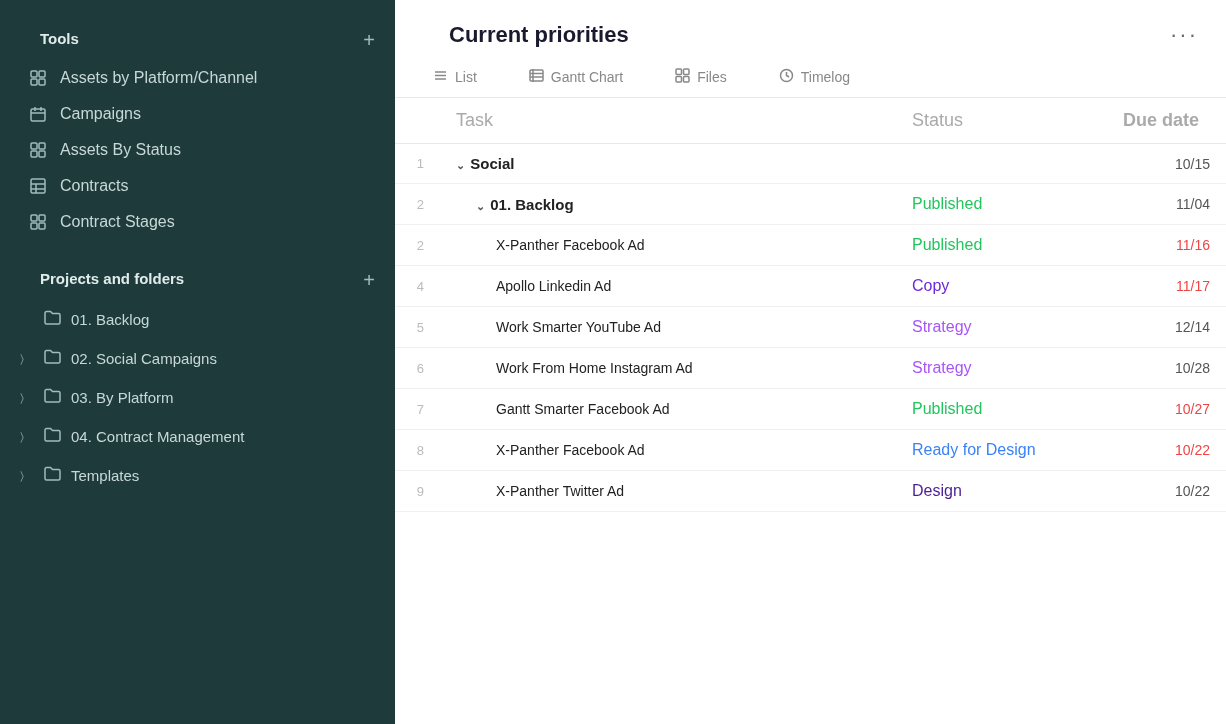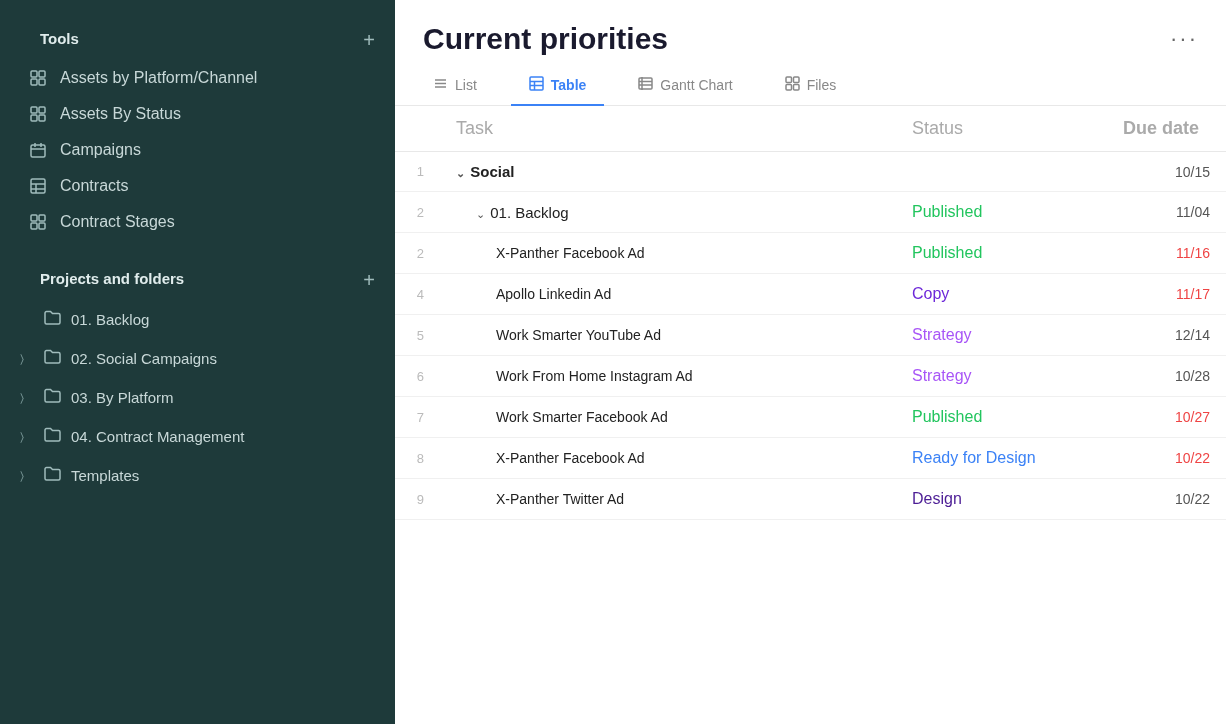--- a/index.html
+++ b/index.html
@@ -95,23 +95,24 @@
     }
 
     .main-header {
       display: flex;
       align-items: center;
       justify-content: space-between;
       padding: 22px 28px 10px 28px;
     }
 
     .main-title {
-      font-size: 30px;
+      font-size: 22px;
       font-weight: 600;
       color: #1a1a2e;
+      margin-left: 26px;
     }
 
     .more-btn {
       font-size: 22px;
       color: #666;
       cursor: pointer;
       letter-spacing: 2px;
       background: none;
       border: none;
     }
@@ -223,38 +224,38 @@
             <rect x="9" y="1" width="6" height="6" rx="1"></rect>
             <rect x="1" y="9" width="6" height="6" rx="1"></rect>
             <rect x="9" y="9" width="6" height="6" rx="1"></rect>
           </svg>
         </span>
     <span class="label">Assets by Platform/Channel</span>
   </div>
       <div class="sidebar-item">
     <span class="icon">
           <svg width="16" height="16" viewBox="0 0 16 16" fill="none" stroke="currentColor" stroke-width="1.5">
+            <rect x="1" y="3" width="14" height="12" rx="1.5"></rect>
+            <line x1="5" y1="1" x2="5" y2="5"></line>
+            <line x1="11" y1="1" x2="11" y2="5"></line>
+            <line x1="1" y1="7" x2="15" y2="7"></line>
+          </svg>
+        </span>
+    <span class="label">Campaigns</span>
+  </div>
+      <div class="sidebar-item">
+    <span class="icon">
+          <svg width="16" height="16" viewBox="0 0 16 16" fill="none" stroke="currentColor" stroke-width="1.5">
             <rect x="1" y="1" width="6" height="6" rx="1"></rect>
             <rect x="9" y="1" width="6" height="6" rx="1"></rect>
             <rect x="1" y="9" width="6" height="6" rx="1"></rect>
             <rect x="9" y="9" width="6" height="6" rx="1"></rect>
           </svg>
         </span>
     <span class="label">Assets By Status</span>
-  </div>
-      <div class="sidebar-item">
-    <span class="icon">
-          <svg width="16" height="16" viewBox="0 0 16 16" fill="none" stroke="currentColor" stroke-width="1.5">
-            <rect x="1" y="3" width="14" height="12" rx="1.5"></rect>
-            <line x1="5" y1="1" x2="5" y2="5"></line>
-            <line x1="11" y1="1" x2="11" y2="5"></line>
-            <line x1="1" y1="7" x2="15" y2="7"></line>
-          </svg>
-        </span>
-    <span class="label">Campaigns</span>
   </div>
       <div class="sidebar-item">
     <span class="icon">
           <svg width="16" height="16" viewBox="0 0 16 16" fill="none" stroke="currentColor" stroke-width="1.5">
             <rect x="1" y="1" width="14" height="14" rx="1.5"></rect>
             <line x1="1" y1="6" x2="15" y2="6"></line>
             <line x1="1" y1="11" x2="15" y2="11"></line>
             <line x1="6" y1="6" x2="6" y2="15"></line>
           </svg>
         </span>
@@ -327,46 +328,44 @@
 
   <div class="tabs" id="tabs-container">
       <div class="tab">
     <span class="tab-icon"><svg width="15" height="15" viewBox="0 0 15 15" fill="none" stroke="currentColor" stroke-width="1.5">
             <line x1="2" y1="4" x2="13" y2="4"></line>
             <line x1="2" y1="7.5" x2="13" y2="7.5"></line>
             <line x1="2" y1="11" x2="13" y2="11"></line>
           </svg></span>
     <span>List</span>
   </div>
-      <div class="tab active">
-    <span class="tab-icon"><svg width="15" height="15" viewBox="0 0 15 15" fill="none" stroke="currentColor" stroke-width="1.5">
-            <rect x="1" y="1" width="13" height="13" rx="1"></rect>
-            <line x1="1" y1="5.5" x2="14" y2="5.5"></line>
-            <line x1="1" y1="9.5" x2="14" y2="9.5"></line>
-            <line x1="5.5" y1="5.5" x2="5.5" y2="14"></line>
-          </svg></span>
-    <span>Table</span>
-  </div>
       <div class="tab">
     <span class="tab-icon"><svg width="15" height="15" viewBox="0 0 15 15" fill="none" stroke="currentColor" stroke-width="1.5">
             <rect x="1" y="2" width="13" height="11" rx="1"></rect>
             <line x1="1" y1="5.5" x2="14" y2="5.5"></line>
             <line x1="1" y1="9" x2="14" y2="9"></line>
             <line x1="4" y1="1" x2="4" y2="14"></line>
           </svg></span>
     <span>Gantt Chart</span>
   </div>
       <div class="tab">
     <span class="tab-icon"><svg width="15" height="15" viewBox="0 0 15 15" fill="none" stroke="currentColor" stroke-width="1.5">
             <rect x="1" y="1" width="5.5" height="5.5" rx="1"></rect>
             <rect x="8.5" y="1" width="5.5" height="5.5" rx="1"></rect>
             <rect x="1" y="8.5" width="5.5" height="5.5" rx="1"></rect>
             <rect x="8.5" y="8.5" width="5.5" height="5.5" rx="1"></rect>
           </svg></span>
     <span>Files</span>
+  </div>
+      <div class="tab">
+    <span class="tab-icon"><svg width="15" height="15" viewBox="0 0 15 15" fill="none" stroke="currentColor" stroke-width="1.5">
+            <circle cx="7.5" cy="7.5" r="6"></circle>
+            <polyline points="7.5,4 7.5,7.5 10,9"></polyline>
+          </svg></span>
+    <span>Timelog</span>
   </div>
     </div>
 
   <div class="table-container">
     <table>
       <thead>
         <tr>
           <th class="num-col">#</th>
           <th class="task-col">Task</th>
           <th class="status-col">Status</th>
@@ -375,21 +374,21 @@
       </thead>
       <tbody id="table-body">
           <tr>
     <td class="row-num">1</td>
     <td class="task-name" style="font-weight:600;font-size:15px;"><span style="font-size:11px;margin-right:5px;color:#555;">⌄</span>Social</td>
     <td class="status "></td>
     <td class="date date-normal">10/15</td>
   </tr>
           <tr>
     <td class="row-num">2</td>
-    <td class="task-name indent-1" style="font-weight:400;font-size:15px;"><span style="font-size:11px;margin-right:5px;color:#555;">⌄</span>01. Backlog</td>
+    <td class="task-name indent-1" style="font-weight:700;font-size:15px;"><span style="font-size:11px;margin-right:5px;color:#555;">⌄</span>01. Backlog</td>
     <td class="status status-published">Published</td>
     <td class="date date-normal">11/04</td>
   </tr>
           <tr>
     <td class="row-num">2</td>
     <td class="task-name indent-2" style="">X-Panther Facebook Ad</td>
     <td class="status status-published">Published</td>
     <td class="date date-red">11/16</td>
   </tr>
           <tr>
@@ -405,21 +404,21 @@
     <td class="date date-normal">12/14</td>
   </tr>
           <tr>
     <td class="row-num">6</td>
     <td class="task-name indent-2" style="">Work From Home Instagram Ad</td>
     <td class="status status-strategy">Strategy</td>
     <td class="date date-normal">10/28</td>
   </tr>
           <tr>
     <td class="row-num">7</td>
-    <td class="task-name indent-2" style="">Work Smarter Facebook Ad</td>
+    <td class="task-name indent-2" style="">Gantt Smarter Facebook Ad</td>
     <td class="status status-published">Published</td>
     <td class="date date-red">10/27</td>
   </tr>
           <tr>
     <td class="row-num">8</td>
     <td class="task-name indent-2" style="">X-Panther Facebook Ad</td>
     <td class="status status-ready">Ready for Design</td>
     <td class="date date-red">10/22</td>
   </tr>
           <tr>

